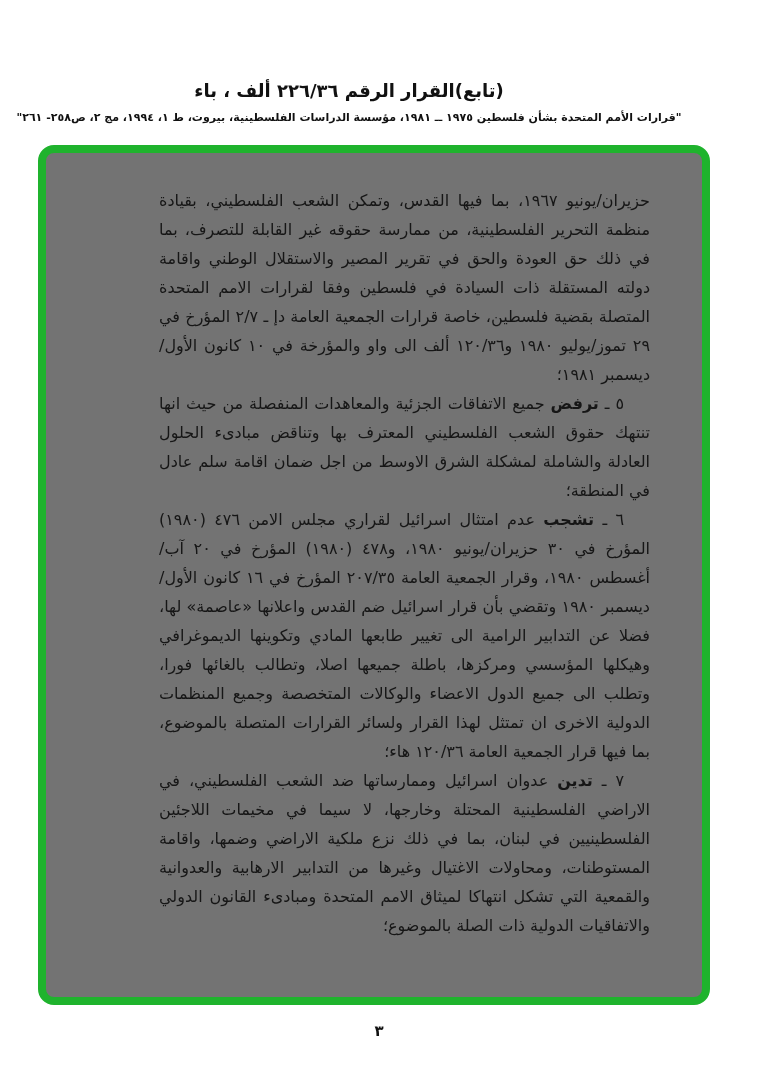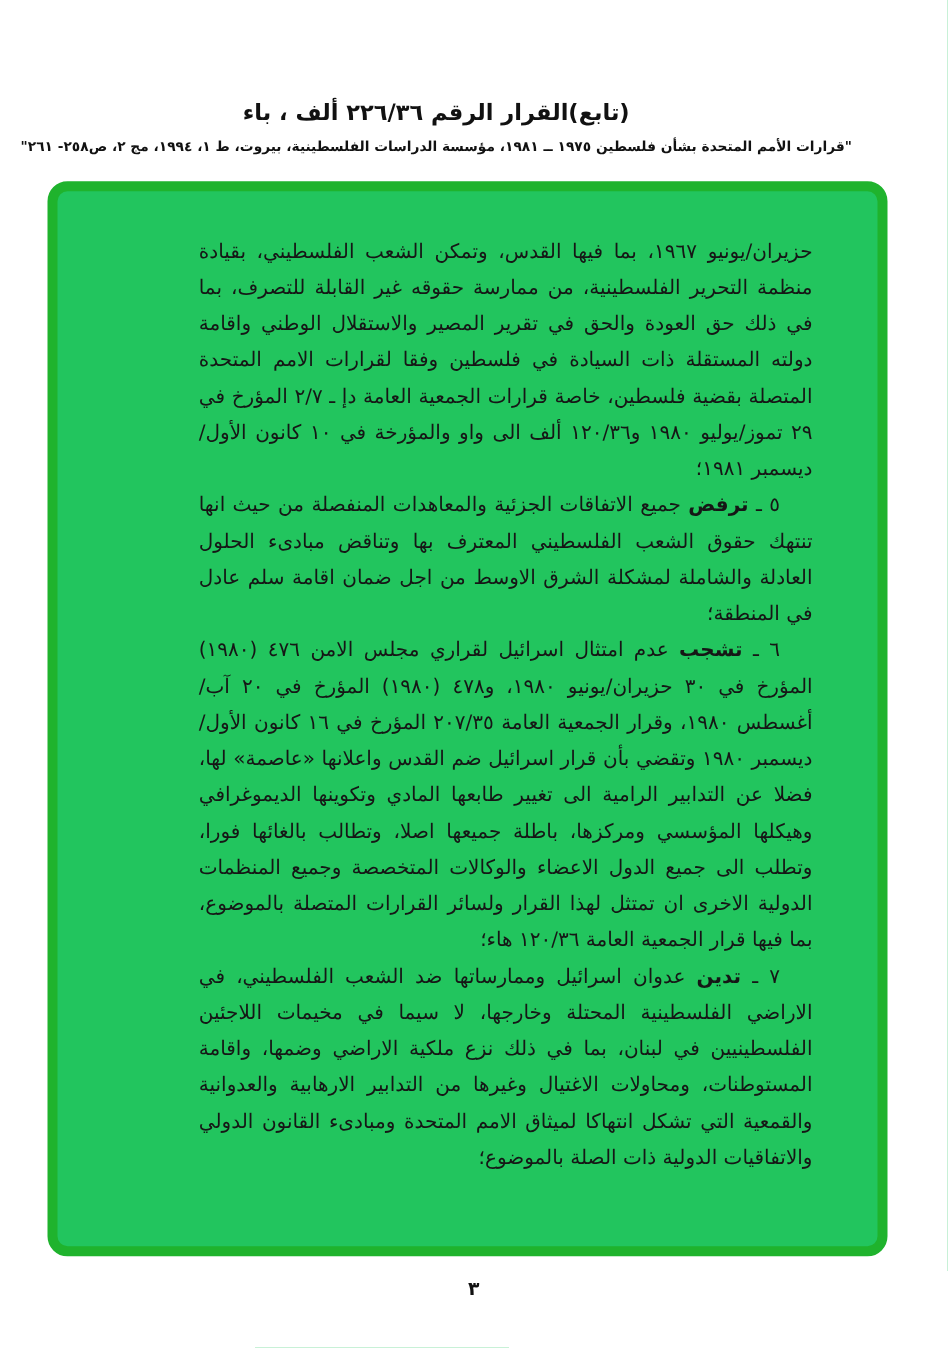--- a/index.html
+++ b/index.html
@@ -38,21 +38,21 @@
     white-space: nowrap;
   }
   .green-box {
     position: absolute;
     left: 38px;
     top: 145px;
     width: 656px;
     height: 844px;
     border: 8px solid #1fb32d;
     border-radius: 16px;
-    background: #22c55e;
+    background: #737373;
     box-sizing: content-box;
   }
   .text-column {
     direction: rtl;
     text-align: justify;
     width: 491px;
     margin: 33px 52px 0 auto;
     font-size: 16px;
     line-height: 29px;
     color: #161616;

